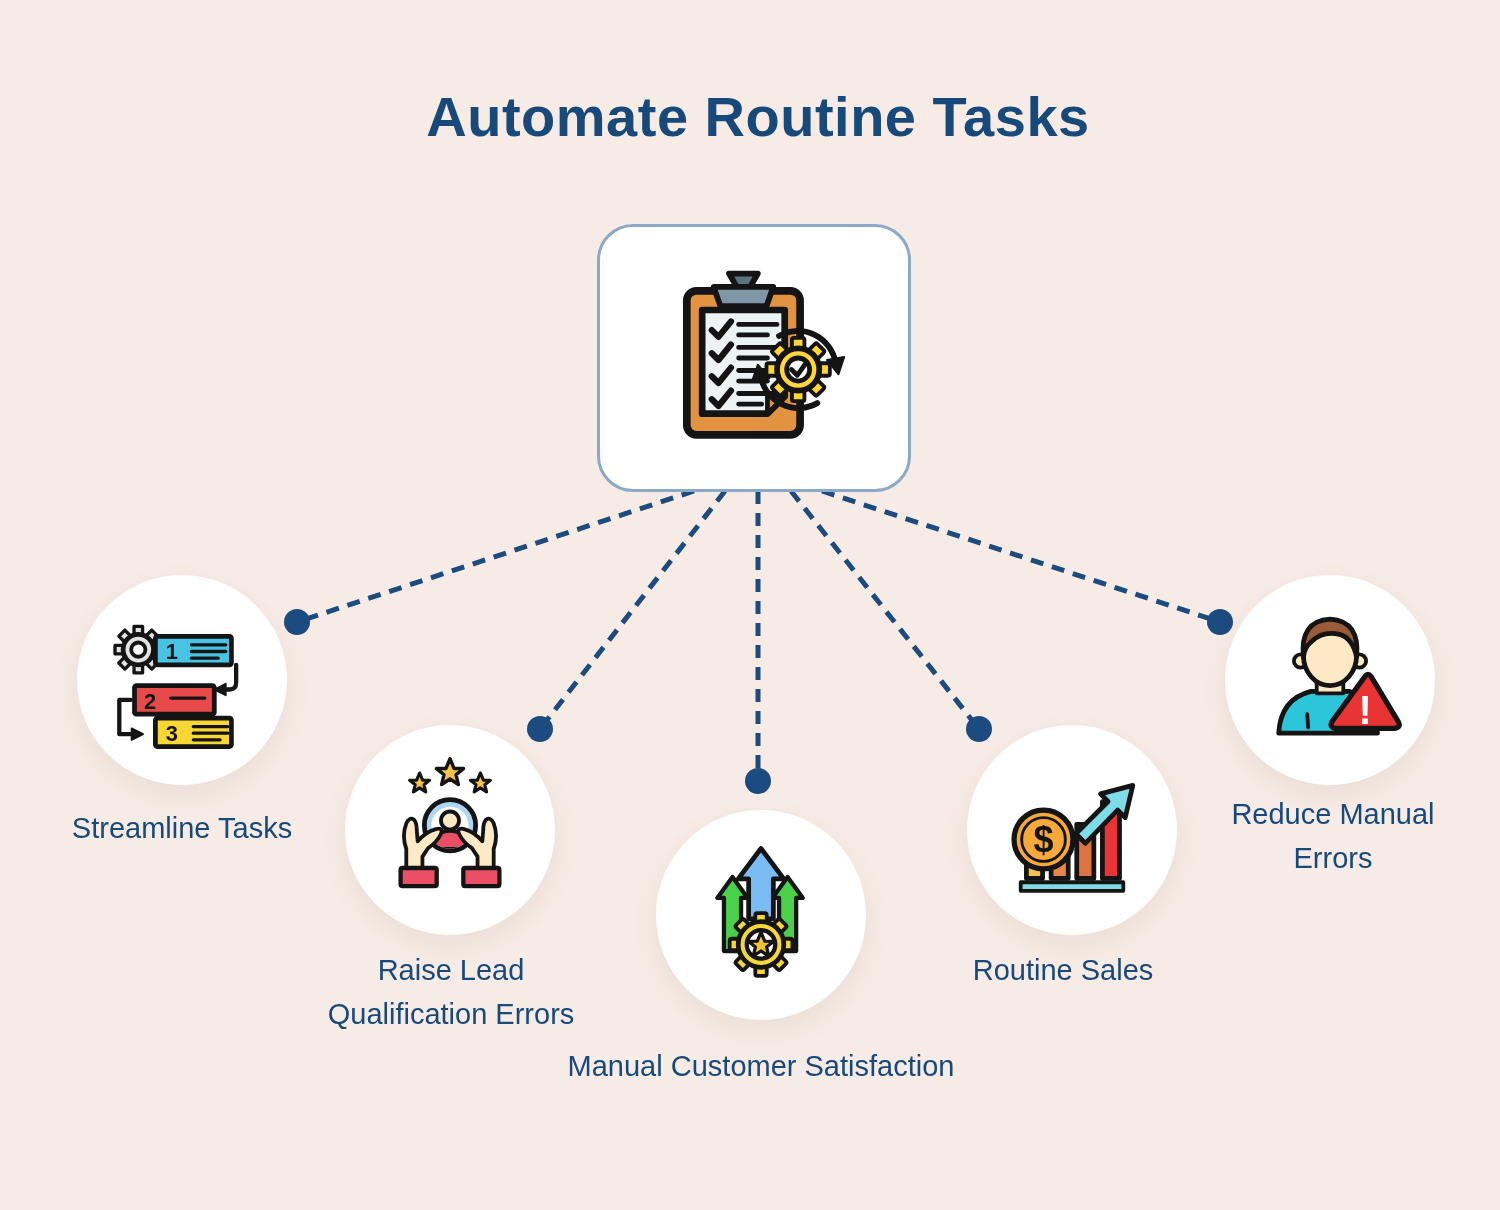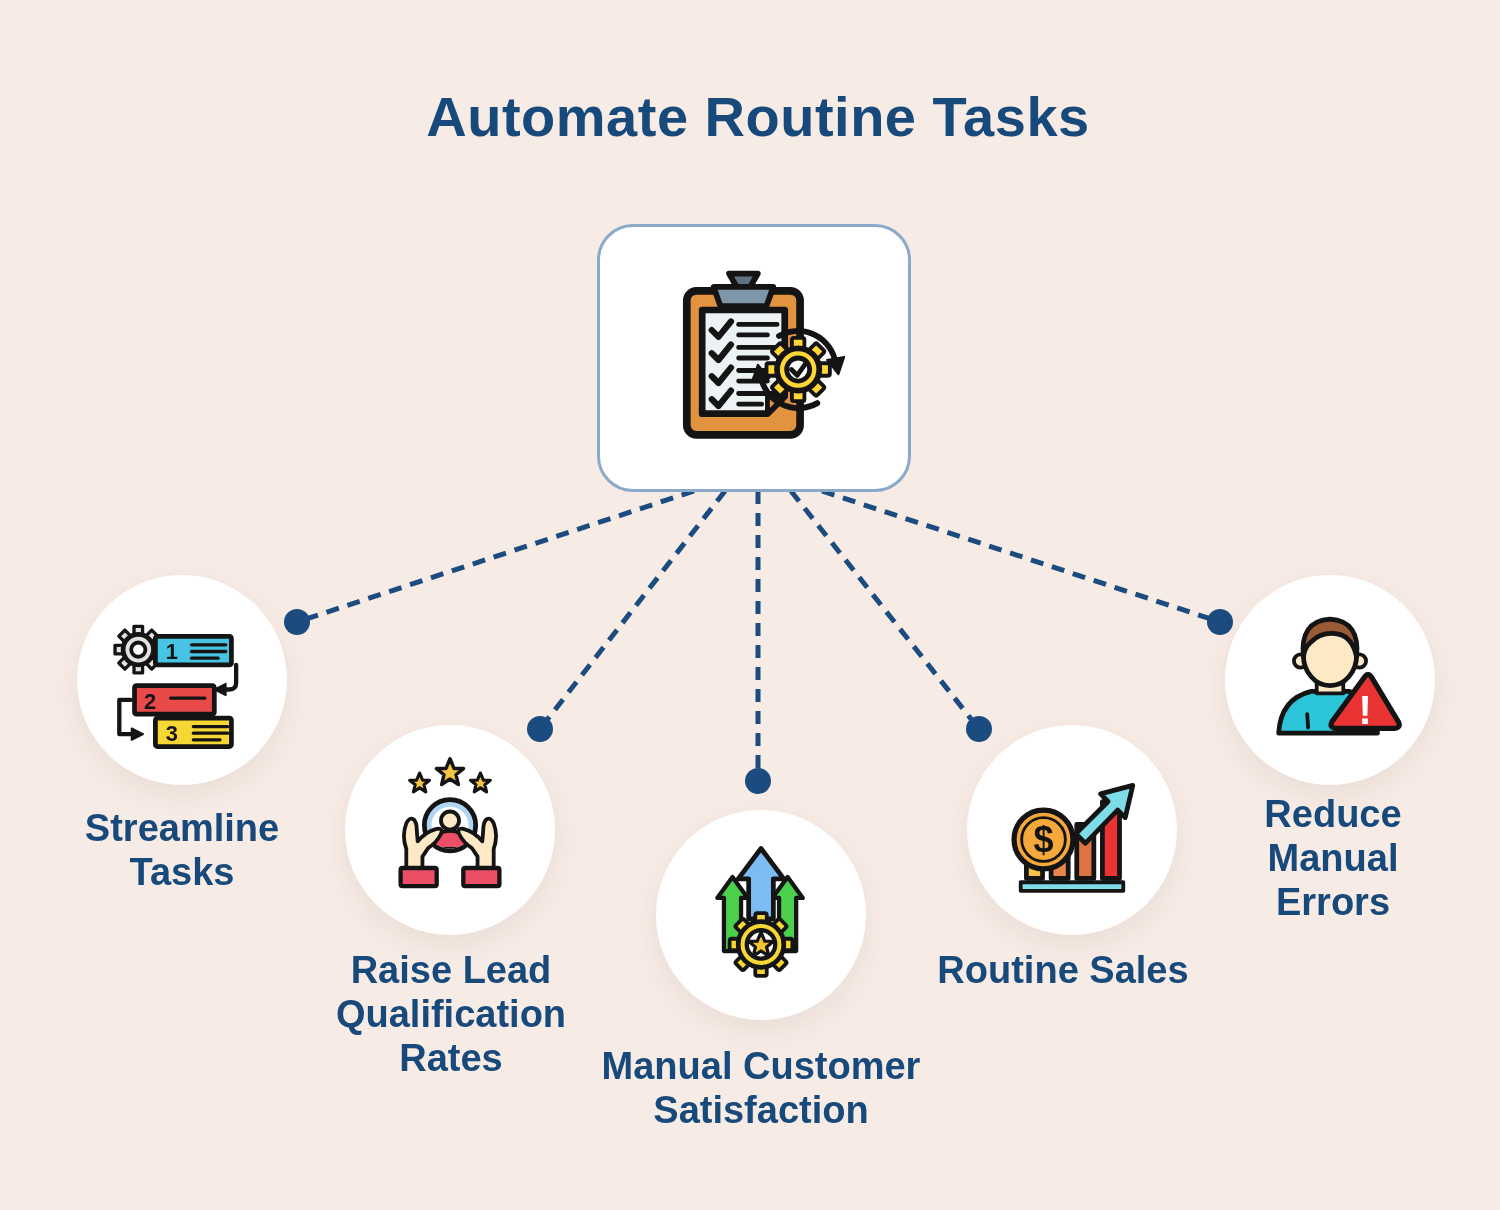--- a/index.html
+++ b/index.html
@@ -38,21 +38,21 @@
     box-shadow:0 10px 26px rgba(100,60,45,.08);
     display:flex;align-items:center;justify-content:center;
   }
   #c1{left:77px;top:575px;}
   #c2{left:345px;top:725px;}
   #c3{left:656px;top:810px;}
   #c4{left:967px;top:725px;}
   #c5{left:1225px;top:575px;}
   .node-label{
     position:absolute;text-align:center;
-    font-size:38px;font-weight:700;line-height:44px;
+    font-size:29px;font-weight:400;line-height:44px;
     color:var(--text);
   }
   #l1{left:32px;top:806px;width:300px;}
   #l2{left:301px;top:948px;width:300px;}
   #l3{left:551px;top:1044px;width:420px;}
   #l4{left:888px;top:948px;width:350px;}
   #l5{left:1218px;top:792px;width:230px;}
   svg text{font-family:"Liberation Sans",sans-serif;font-weight:bold;}
 </style>
 </head>
@@ -244,16 +244,16 @@
       <path d="M66 80 h28 v14 h-28 Z" fill="#fde9c6" stroke-width="4"></path>
       <ellipse cx="80" cy="54" rx="28" ry="32" fill="#fde9c6" stroke-width="5"></ellipse>
       <path d="M52 56 Q48 18 80 16 Q112 18 108 56 Q104 36 90 32 Q72 28 60 40 Q53 46 52 56 Z" fill="#9a5c36" stroke-width="5"></path>
       <path d="M117 76 Q120 72 123 76 L152 124 Q155 130 148 131 L86 131 Q79 130 82 124 Z" fill="#ea3434" stroke-width="5.5"></path>
     </g>
     <text x="117" y="126" font-size="42" fill="#ffffff" text-anchor="middle">!</text>
   </svg>
 </div>
 
 <div class="node-label" id="l1">Streamline Tasks</div>
-<div class="node-label" id="l2">Raise Lead Qualification Rates</div>
+<div class="node-label" id="l2">Raise Lead Qualification Errors</div>
 <div class="node-label" id="l3">Manual Customer Satisfaction</div>
 <div class="node-label" id="l4">Routine Sales</div>
 <div class="node-label" id="l5">Reduce Manual Errors</div>
 
 </body></html>

